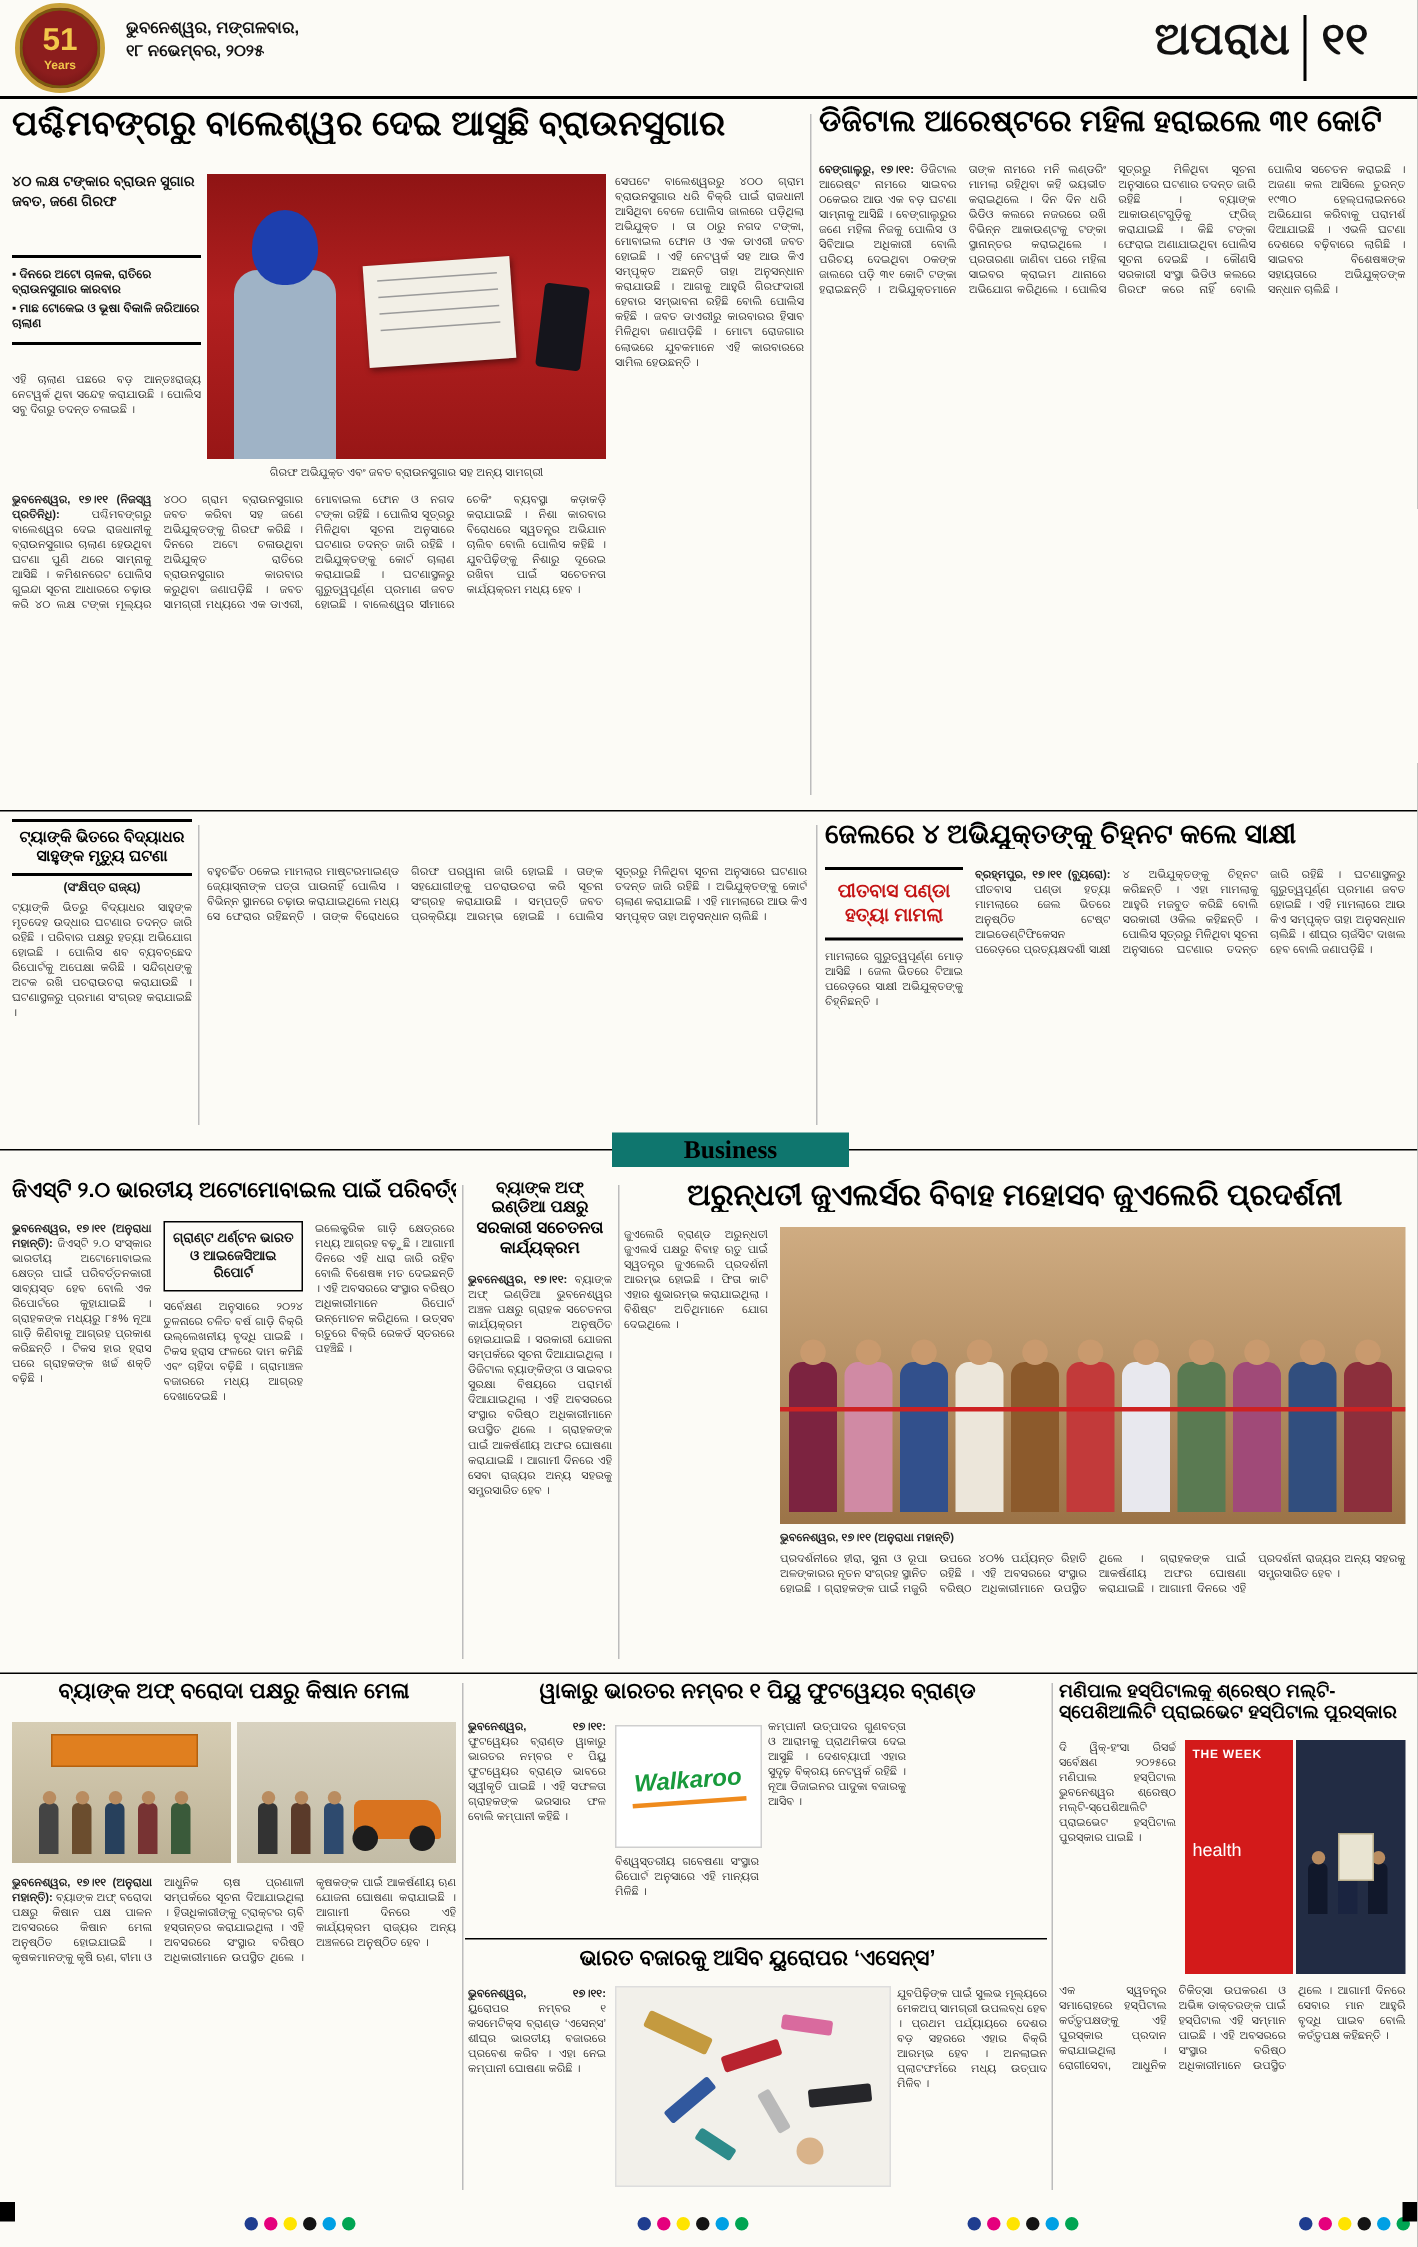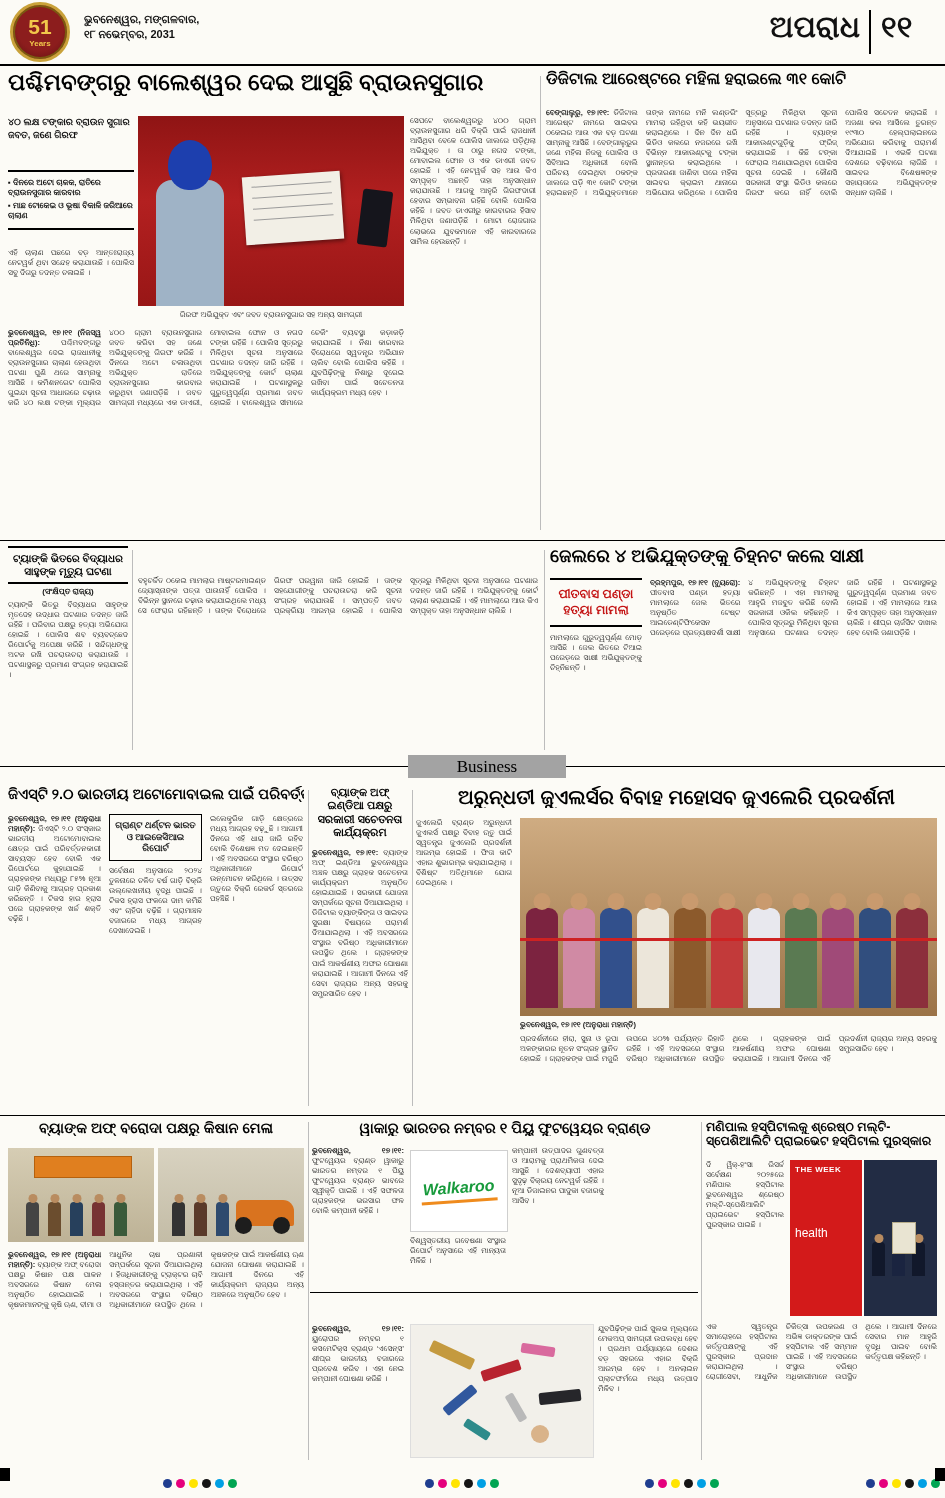--- a/index.html
+++ b/index.html
@@ -16,21 +16,21 @@
   .cap{font-size:7.5px;font-weight:700;color:#222;overflow:hidden;white-space:nowrap}
   .lead{font-weight:700;font-size:9.5px;line-height:1.32}
   .bullets{border-top:2px solid #000;border-bottom:2px solid #000;padding:4px 0}
   .bullet{font-size:8px;font-weight:700;line-height:1.3;margin:2px 0}
   .bullet::before{content:"▪ "}
   .hrule{position:absolute;background:#000;height:1px}
   .vr{position:absolute;background:#bcbcbc;width:1px}
   .infobox{border:1px solid #000;padding:5px 3px;font-weight:700;font-size:9px;line-height:1.3;text-align:center;margin-bottom:5px;overflow:hidden}
   .kicker{border-top:2px solid #000;border-bottom:2px solid #000;padding:6px 2px;text-align:center;
           color:#c41414;font-weight:700;font-size:12.5px;line-height:1.3;margin-bottom:6px;overflow:hidden}
-  .biz-bar{background:#a3a3a3;text-align:center;font-family:"Liberation Serif",serif;font-weight:400;
+  .biz-bar{background:#0f766e;text-align:center;font-family:"Liberation Serif",serif;font-weight:700;
            font-size:17px;line-height:23px;color:#000}
   .section-title{font-size:30px;font-weight:700;text-align:right;white-space:nowrap;overflow:hidden}
   .page-num{font-size:30px;font-weight:700}
   .mast-date{font-size:11px;font-weight:700;line-height:1.4}
   .logo-ring{width:60px;height:60px;border-radius:50%;border:3px solid #c9a23a;box-sizing:border-box;
              background:radial-gradient(circle at 50% 42%,#8c1d1d 55%,#5c0f0f 100%);
              display:flex;flex-direction:column;align-items:center;justify-content:center;box-shadow:inset 0 0 0 2px #7a5a10}
   .logo-num{font-size:21px;font-weight:700;color:#f2c84b;line-height:1}
   .logo-years{font-size:8px;color:#f2c84b;font-weight:700;margin-top:2px}
   .photo{position:absolute;overflow:hidden}
@@ -71,21 +71,21 @@
 <div class="page">
 
   <div class="abs" style="left:10px;top:2px">
     <div class="logo-ring">
       <div class="logo-num">51</div>
       <div class="logo-years">Years</div>
     </div>
   </div>
   <div class="abs" style="left:84px;top:12px;width:160px">
     <div class="mast-date">ଭୁବନେଶ୍ୱର, ମଙ୍ଗଳବାର,</div>
-    <div class="mast-date">୧୮ ନଭେମ୍ବର, 2031</div>
+    <div class="mast-date">୧୮ ନଭେମ୍ବର, ୨୦୨୫</div>
   </div>
   <div class="abs section-title" style="left:620px;top:10px;width:240px">ଅପରାଧ</div>
   <div class="abs" style="left:869px;top:10px;width:2px;height:44px;background:#000"></div>
   <div class="abs page-num" style="left:881px;top:10px;width:58px">୧୧</div>
   <div class="hrule" style="left:0;top:64px;width:945px;height:2px"></div>
 
   <section class="abs" style="left:8px;top:70px;width:528px;height:464px">
     <div class="hl" style="font-size:23px">ପଶ୍ଚିମବଙ୍ଗରୁ ବାଲେଶ୍ୱର ଦେଇ ଆସୁଛି ବ୍ରାଉନସୁଗାର</div>
     <div class="abs lead" style="left:0;top:46px;width:126px">୪୦ ଲକ୍ଷ ଟଙ୍କାର ବ୍ରାଉନ ସୁଗାର ଜବତ, ଜଣେ ଗିରଫ</div>
     <div class="abs bt" style="left:0;top:178px;width:126px;height:76px">ଏହି ଚାଲାଣ ପଛରେ ବଡ଼ ଆନ୍ତଃରାଜ୍ୟ ନେଟୱର୍କ ଥିବା ସନ୍ଦେହ କରାଯାଉଛି । ପୋଲିସ ସବୁ ଦିଗରୁ ତଦନ୍ତ ଚଳାଇଛି ।</div>
@@ -108,21 +108,21 @@
     <div class="abs bt" style="left:402px;top:46px;width:126px;height:418px">ସେପଟେ ବାଲେଶ୍ୱରରୁ ୪୦୦ ଗ୍ରାମ ବ୍ରାଉନସୁଗାର ଧରି ବିକ୍ରି ପାଇଁ ରାଜଧାନୀ ଆସିଥିବା ବେଳେ ପୋଲିସ ଜାଲରେ ପଡ଼ିଥିଲା ଅଭିଯୁକ୍ତ । ତା ଠାରୁ ନଗଦ ଟଙ୍କା, ମୋବାଇଲ ଫୋନ ଓ ଏକ ଡାଏରୀ ଜବତ ହୋଇଛି । ଏହି ନେଟୱର୍କ ସହ ଆଉ କିଏ ସମ୍ପୃକ୍ତ ଅଛନ୍ତି ତାହା ଅନୁସନ୍ଧାନ କରାଯାଉଛି । ଆଗକୁ ଆହୁରି ଗିରଫଦାରୀ ହେବାର ସମ୍ଭାବନା ରହିଛି ବୋଲି ପୋଲିସ କହିଛି । ଜବତ ଡାଏରୀରୁ କାରବାରର ହିସାବ ମିଳିଥିବା ଜଣାପଡ଼ିଛି । ମୋଟା ରୋଜଗାର ଲୋଭରେ ଯୁବକମାନେ ଏହି କାରବାରରେ ସାମିଲ ହେଉଛନ୍ତି ।</div>
     <div class="abs bt cols4" style="left:0;top:258px;width:396px;height:206px">
       <span class="dl">ଭୁବନେଶ୍ୱର, ୧୭।୧୧ (ନିଜସ୍ୱ ପ୍ରତିନିଧି):</span>
       <span>ପଶ୍ଚିମବଙ୍ଗରୁ ବାଲେଶ୍ୱର ଦେଇ ରାଜଧାନୀକୁ ବ୍ରାଉନସୁଗାର ଚାଲାଣ ହେଉଥିବା ଘଟଣା ପୁଣି ଥରେ ସାମ୍ନାକୁ ଆସିଛି । କମିଶନରେଟ ପୋଲିସ ଗୁଇନ୍ଦା ସୂଚନା ଆଧାରରେ ଚଢ଼ାଉ କରି ୪୦ ଲକ୍ଷ ଟଙ୍କା ମୂଲ୍ୟର ୪୦୦ ଗ୍ରାମ ବ୍ରାଉନସୁଗାର ଜବତ କରିବା ସହ ଜଣେ ଅଭିଯୁକ୍ତଙ୍କୁ ଗିରଫ କରିଛି । ଦିନରେ ଅଟୋ ଚଳାଉଥିବା ଅଭିଯୁକ୍ତ ରାତିରେ ବ୍ରାଉନସୁଗାର କାରବାର କରୁଥିବା ଜଣାପଡ଼ିଛି । ଜବତ ସାମଗ୍ରୀ ମଧ୍ୟରେ ଏକ ଡାଏରୀ, ମୋବାଇଲ ଫୋନ ଓ ନଗଦ ଟଙ୍କା ରହିଛି । ପୋଲିସ ସୂତ୍ରରୁ ମିଳିଥିବା ସୂଚନା ଅନୁସାରେ ଘଟଣାର ତଦନ୍ତ ଜାରି ରହିଛି । ଅଭିଯୁକ୍ତଙ୍କୁ କୋର୍ଟ ଚାଲାଣ କରାଯାଇଛି । ଘଟଣାସ୍ଥଳରୁ ଗୁରୁତ୍ୱପୂର୍ଣ୍ଣ ପ୍ରମାଣ ଜବତ ହୋଇଛି । ବାଲେଶ୍ୱର ସୀମାରେ ଚେକିଂ ବ୍ୟବସ୍ଥା କଡ଼ାକଡ଼ି କରାଯାଇଛି । ନିଶା କାରବାର ବିରୋଧରେ ସ୍ୱତନ୍ତ୍ର ଅଭିଯାନ ଚାଲିବ ବୋଲି ପୋଲିସ କହିଛି । ଯୁବପିଢ଼ିଙ୍କୁ ନିଶାରୁ ଦୂରେଇ ରଖିବା ପାଇଁ ସଚେତନତା କାର୍ଯ୍ୟକ୍ରମ ମଧ୍ୟ ହେବ ।</span>
     </div>
   </section>
 
   <div class="vr" style="left:540px;top:76px;height:454px"></div>
 
   <section class="abs" style="left:546px;top:70px;width:391px;height:464px">
-    <div class="hl" style="font-size:16px">ଡିଜିଟାଲ ଆରେଷ୍ଟରେ ମହିଳା ହରାଇଲେ ୩୧ କୋଟି</div>
+    <div class="hl" style="font-size:20px">ଡିଜିଟାଲ ଆରେଷ୍ଟରେ ମହିଳା ହରାଇଲେ ୩୧ କୋଟି</div>
     <div class="abs bt cols4" style="left:0;top:38px;width:391px;height:426px">
       <span class="dl">ବେଙ୍ଗାଲୁରୁ, ୧୭।୧୧:</span>
       <span>ଡିଜିଟାଲ ଆରେଷ୍ଟ ନାମରେ ସାଇବର ଠକେଇର ଆଉ ଏକ ବଡ଼ ଘଟଣା ସାମ୍ନାକୁ ଆସିଛି । ବେଙ୍ଗାଲୁରୁର ଜଣେ ମହିଳା ନିଜକୁ ପୋଲିସ ଓ ସିବିଆଇ ଅଧିକାରୀ ବୋଲି ପରିଚୟ ଦେଇଥିବା ଠକଙ୍କ ଜାଲରେ ପଡ଼ି ୩୧ କୋଟି ଟଙ୍କା ହରାଇଛନ୍ତି । ଅଭିଯୁକ୍ତମାନେ ତାଙ୍କ ନାମରେ ମନି ଲଣ୍ଡରିଂ ମାମଲା ରହିଥିବା କହି ଭୟଭୀତ କରାଇଥିଲେ । ଦିନ ଦିନ ଧରି ଭିଡିଓ କଲରେ ନଜରରେ ରଖି ବିଭିନ୍ନ ଆକାଉଣ୍ଟକୁ ଟଙ୍କା ସ୍ଥାନାନ୍ତର କରାଇଥିଲେ । ପ୍ରତାରଣା ଜାଣିବା ପରେ ମହିଳା ସାଇବର କ୍ରାଇମ ଥାନାରେ ଅଭିଯୋଗ କରିଥିଲେ । ପୋଲିସ ସୂତ୍ରରୁ ମିଳିଥିବା ସୂଚନା ଅନୁସାରେ ଘଟଣାର ତଦନ୍ତ ଜାରି ରହିଛି । ବ୍ୟାଙ୍କ ଆକାଉଣ୍ଟଗୁଡ଼ିକୁ ଫ୍ରିଜ୍ କରାଯାଇଛି । କିଛି ଟଙ୍କା ଫେରାଇ ଅଣାଯାଇଥିବା ପୋଲିସ ସୂଚନା ଦେଇଛି । କୌଣସି ସରକାରୀ ସଂସ୍ଥା ଭିଡିଓ କଲରେ ଗିରଫ କରେ ନାହିଁ ବୋଲି ପୋଲିସ ସଚେତନ କରାଇଛି । ଅଜଣା କଲ ଆସିଲେ ତୁରନ୍ତ ୧୯୩୦ ହେଲ୍ପଲାଇନରେ ଅଭିଯୋଗ କରିବାକୁ ପରାମର୍ଶ ଦିଆଯାଇଛି । ଏଭଳି ଘଟଣା ଦେଶରେ ବଢ଼ିବାରେ ଲାଗିଛି । ସାଇବର ବିଶେଷଜ୍ଞଙ୍କ ସହାୟତାରେ ଅଭିଯୁକ୍ତଙ୍କ ସନ୍ଧାନ ଚାଲିଛି ।</span>
     </div>
   </section>
 
   <div class="hrule" style="left:0;top:540px;width:945px"></div>
 
   <section class="abs" style="left:8px;top:546px;width:120px;height:206px">
     <div style="border-top:2px solid #000;border-bottom:2px solid #000;padding:4px 0;text-align:center">
@@ -244,20 +244,21 @@
     <div class="abs walk-box" style="left:98px;top:30px;width:96px;height:80px">
       <span class="walk-text">Walkaroo</span>
     </div>
     <div class="abs bt" style="left:98px;top:116px;width:96px;height:52px">ବିଶ୍ୱସ୍ତରୀୟ ଗବେଷଣା ସଂସ୍ଥାର ରିପୋର୍ଟ ଅନୁସାରେ ଏହି ମାନ୍ୟତା ମିଳିଛି ।</div>
     <div class="abs bt" style="left:200px;top:26px;width:92px;height:142px">କମ୍ପାନୀ ଉତ୍ପାଦର ଗୁଣବତ୍ତା ଓ ଆରାମକୁ ପ୍ରାଥମିକତା ଦେଇ ଆସୁଛି । ଦେଶବ୍ୟାପୀ ଏହାର ସୁଦୃଢ଼ ବିକ୍ରୟ ନେଟୱର୍କ ରହିଛି । ନୂଆ ଡିଜାଇନର ପାଦୁକା ବଜାରକୁ ଆସିବ ।</div>
   </section>
 
   <div class="hrule" style="left:310px;top:1292px;width:388;background:#000;width:388px"></div>
 
   <section class="abs" style="left:312px;top:1298px;width:386px;height:162px">
+    <div class="hl hl-c" style="font-size:14.5px">ଭାରତ ବଜାରକୁ ଆସିବ ୟୁରୋପର ‘ଏସେନ୍ସ’</div>
     <div class="abs bt" style="left:0;top:26px;width:92px;height:136px">
       <span class="dl">ଭୁବନେଶ୍ୱର, ୧୭।୧୧:</span>
       <span>ୟୁରୋପର ନମ୍ବର ୧ କସମେଟିକ୍ସ ବ୍ରାଣ୍ଡ ‘ଏସେନ୍ସ’ ଶୀଘ୍ର ଭାରତୀୟ ବଜାରରେ ପ୍ରବେଶ କରିବ । ଏହା ନେଇ କମ୍ପାନୀ ଘୋଷଣା କରିଛି ।</span>
     </div>
     <div class="photo cosphoto" style="left:98px;top:26px;width:182px;height:132px">
       <span class="cositem" style="left:18px;top:24px;width:46px;height:12px;background:#c49a3f;transform:rotate(25deg)"></span>
       <span class="cositem" style="left:70px;top:40px;width:40px;height:11px;background:#b8232f;transform:rotate(-18deg)"></span>
       <span class="cositem" style="left:110px;top:20px;width:34px;height:10px;background:#d96a9e;transform:rotate(8deg)"></span>
       <span class="cositem" style="left:30px;top:70px;width:38px;height:10px;background:#31589e;transform:rotate(-40deg)"></span>
       <span class="cositem" style="left:90px;top:78px;width:30px;height:9px;background:#b9b9b9;transform:rotate(60deg)"></span>

